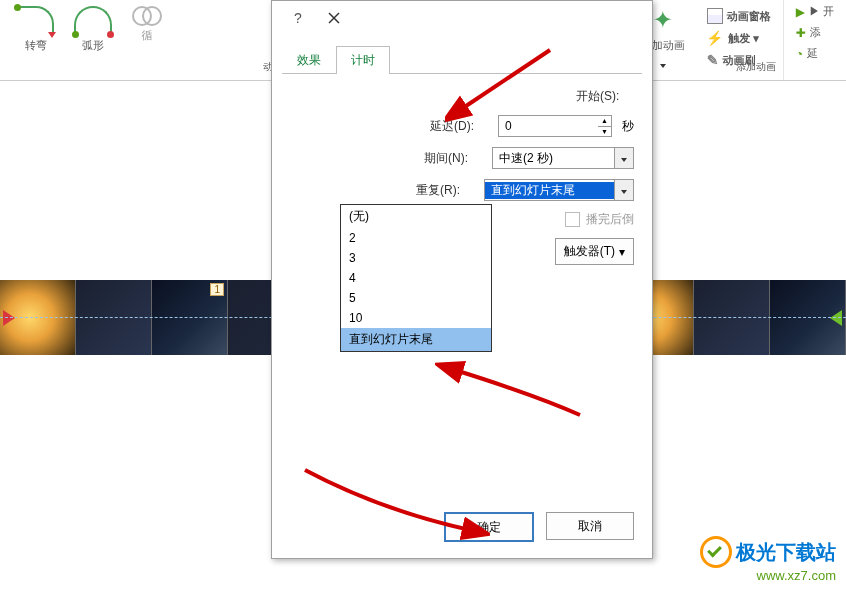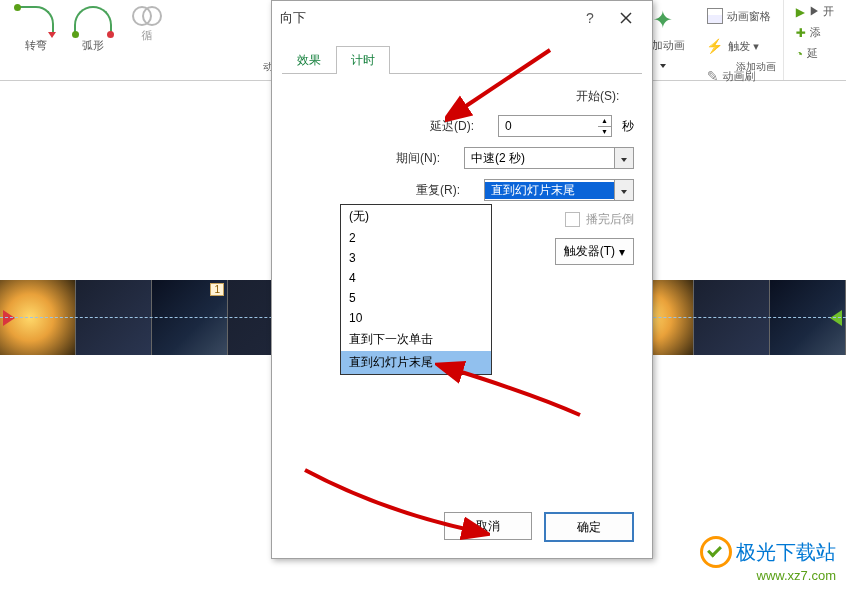--- a/index.html
+++ b/index.html
@@ -309,21 +309,21 @@
 
 .watermark {
   position: absolute;
   right: 10px;
   bottom: 6px;
   text-align: right;
   z-index: 200;
 }
 .wm-top {
   font-size: 20px;
-  font-weight: normal;
+  font-weight: bold;
   color: #0078d4;
   display: flex;
   align-items: center;
   gap: 4px;
   justify-content: space-between;
 }
 .wm-bottom {
   font-size: 13px;
   color: #5aa017;
 }
@@ -436,21 +436,21 @@
 
     </div>
   </div>
 
   <div class="ribbon-group" style="flex-direction:row;align-items:flex-start;padding-top:4px;gap:8px;">
     <div class="ribbon-item">
       <span class="icon-addanim">✦</span>
       <span class="ribbon-label">添加动画</span>
       <span class="chev-down-sm"></span>
     </div>
-    <div style="display:flex;flex-direction:column;gap:10px;padding-top:2px;">
+    <div style="display:flex;flex-direction:column;gap:2px;padding-top:2px;font-weight:bold;">
       <div class="ribbon-small-row">
         <span class="pane-icon"></span>
         <span>动画窗格</span>
       </div>
       <div class="ribbon-small-row">
         <span class="bolt-icon">⚡</span>
         <span>触发 ▾</span>
       </div>
       <div class="ribbon-small-row">
         <span class="brush-icon">✎</span>
@@ -488,21 +488,20 @@
   <div class="thumb dark" style="flex:1"></div>
   <div class="thumb fire"></div>
   <div class="thumb dark"></div>
   <div class="thumb night">
       <span class="marker-end"></span>
     </div>
 </div>
 
 <div class="dialog">
   <div class="titlebar">
-    <span class="title">向下</span>
     <div class="tb-btn">?</div>
     <div class="tb-btn">
       <svg width="12" height="12">
           <line x1="1" y1="1" x2="11" y2="11" stroke="#333" stroke-width="1.5"></line>
           <line x1="11" y1="1" x2="1" y2="11" stroke="#333" stroke-width="1.5"></line>
         </svg>
     </div>
   </div>
 
   <div class="tabstrip">
@@ -526,21 +525,21 @@
         <div class="spinner">
           <div class="spin-btn">▲</div>
           <div class="spin-btn">▼</div>
         </div>
       </div>
       <span>秒</span>
     </div>
 
     <div class="form-row">
       <span class="form-label">期间(N):</span>
-      <div class="dd" style="width:170px">
+      <div class="dd" style="width:142px">
         <span class="dd-value">中速(2 秒)</span>
         <span class="dd-btn">
             <span class="chev-down-sm"></span>
           </span>
       </div>
     </div>
 
     <div class="form-row">
       <span class="form-label">重复(R):</span>
       <div class="dd" style="width:150px">
@@ -563,31 +562,30 @@
       </div>
     </div>
 
     <div class="dropdown-list" style="top:130px;left:68px;">
       <div class="opt">(无)</div>
       <div class="opt">2</div>
       <div class="opt">3</div>
       <div class="opt">4</div>
       <div class="opt">5</div>
       <div class="opt">10</div>
-      <div class="opt">直到下一次单击</div>
       <div class="opt highlight2">直到幻灯片末尾</div>
     </div>
   </div>
 
   <div class="btn-row">
+    <div class="btn primary">
+        <span>确定</span>
+      </div>
     <div class="btn">
         <span>取消</span>
-      </div>
-    <div class="btn primary">
-        <span>确定</span>
       </div>
   </div>
 </div>
 
 <div class="arrow" style="left:445px;top:45px;">
 <svg width="110" height="80">
       <defs>
         <marker id="ah1" markerWidth="10" markerHeight="10" refX="2" refY="3" orient="auto">
           <path d="M0,0 L0,6 L8,3 z" fill="#d00000"></path>
         </marker>

